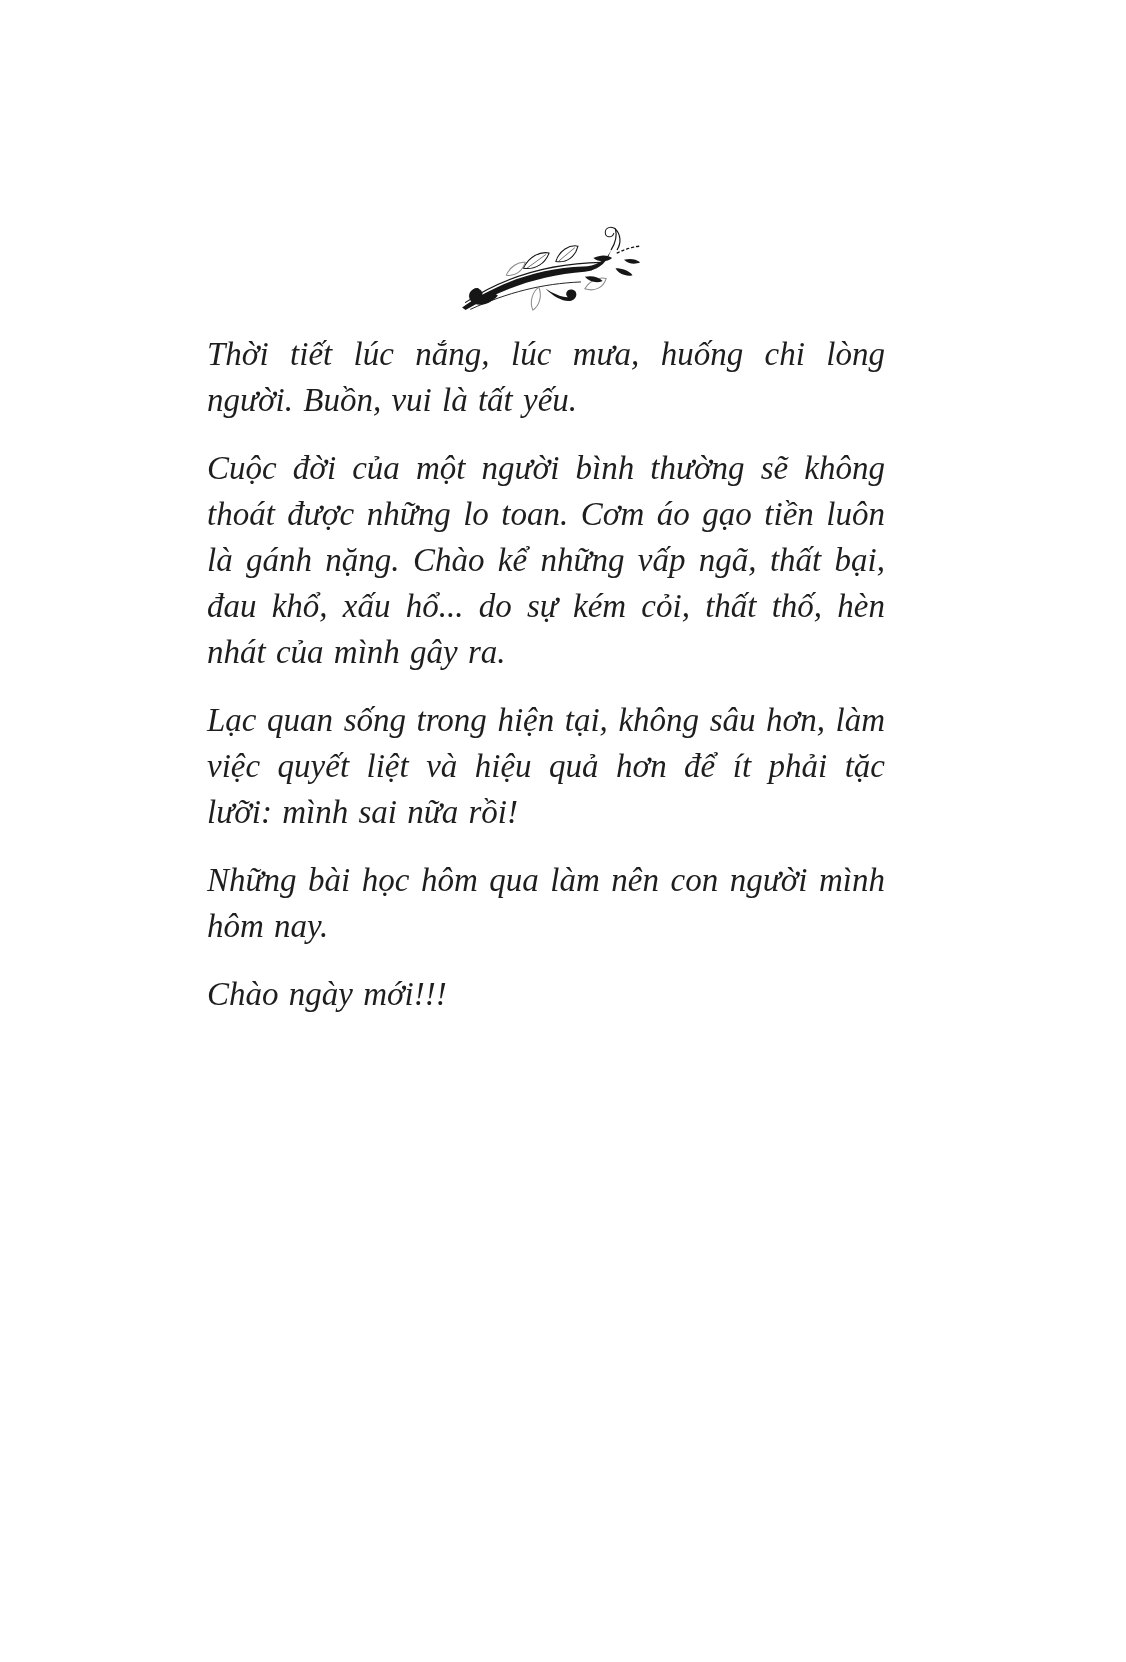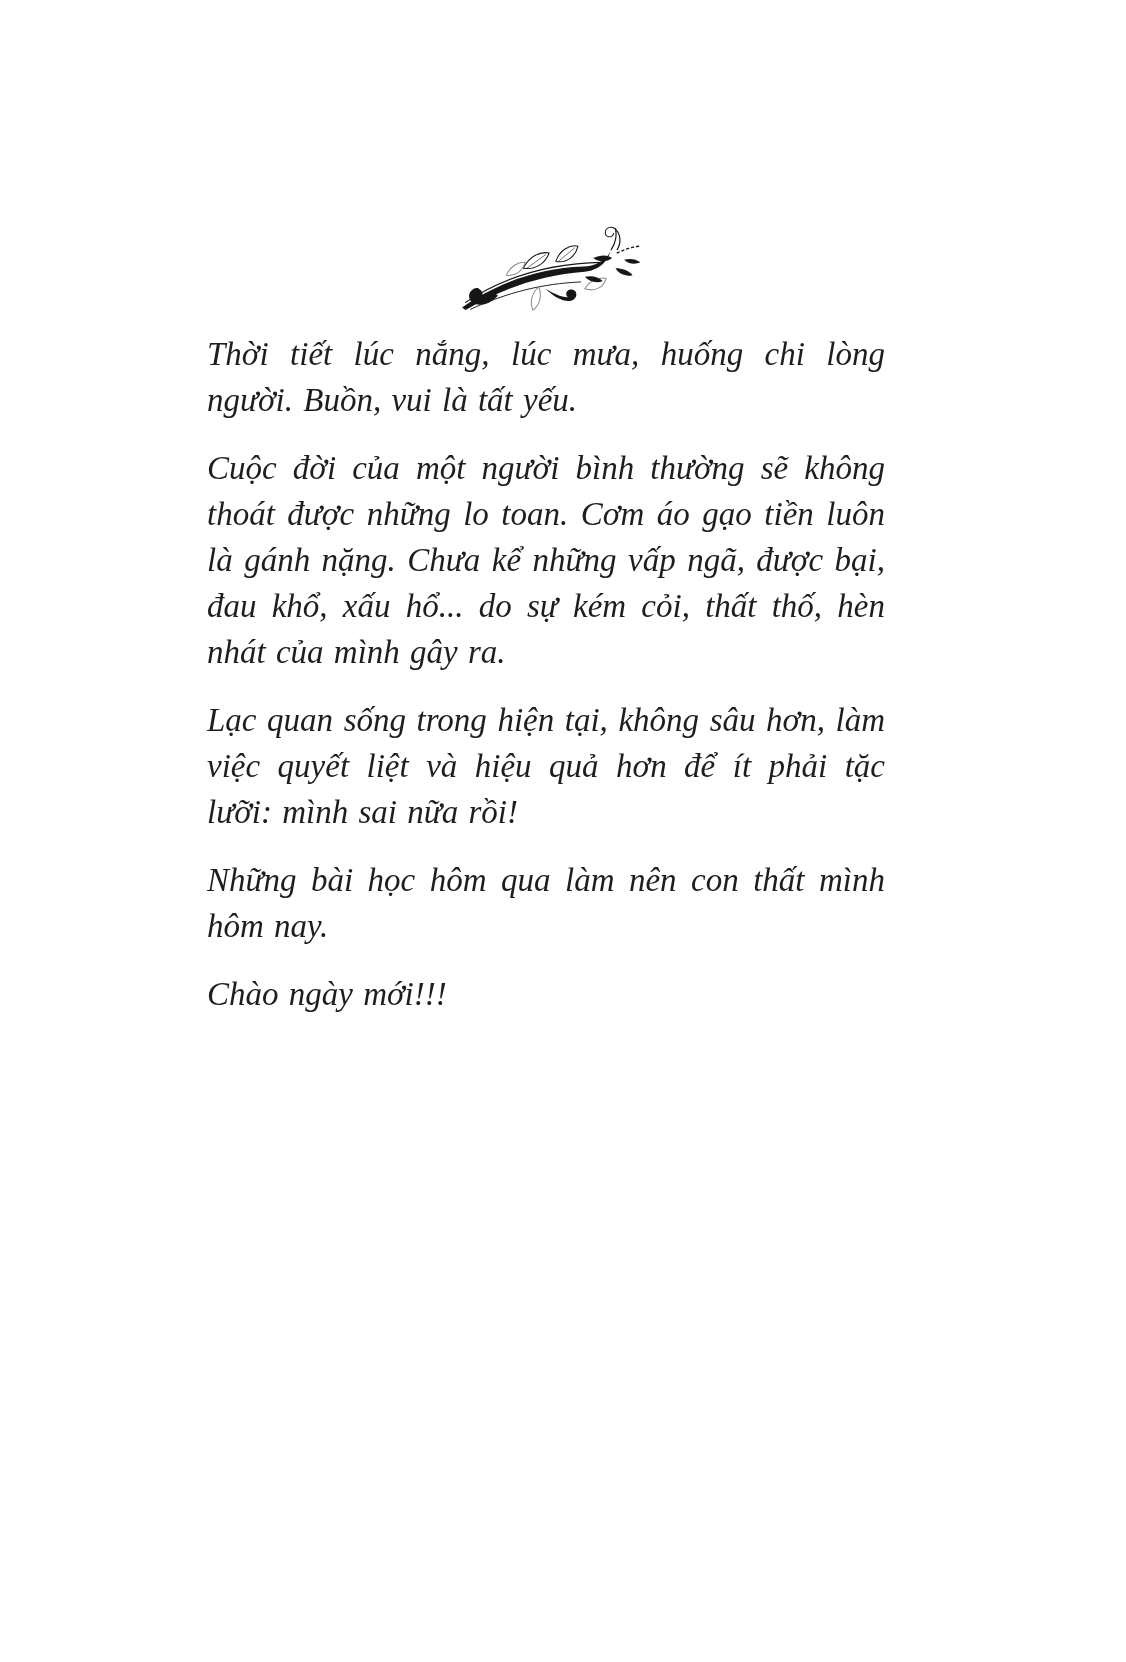--- a/index.html
+++ b/index.html
@@ -86,23 +86,23 @@
       </symbol>
     </defs>
   </svg>
 
   <svg class="ornament top" viewBox="0 0 230 115">
     <use href="#flourish"></use>
   </svg>
 
   <div class="body-text">
       <p class="para">Thời tiết lúc nắng, lúc mưa, huống chi lòng người. Buồn, vui là tất yếu.</p>
-      <p class="para">Cuộc đời của một người bình thường sẽ không thoát được những lo toan. Cơm áo gạo tiền luôn là gánh nặng. Chưa kể những vấp ngã, được bại, đau khổ, xấu hổ... do sự kém cỏi, thất thố, hèn nhát của mình gây ra.</p>
+      <p class="para">Cuộc đời của một người bình thường sẽ không thoát được những lo toan. Cơm áo gạo tiền luôn là gánh nặng. Chào kể những vấp ngã, thất bại, đau khổ, xấu hổ... do sự kém cỏi, thất thố, hèn nhát của mình gây ra.</p>
       <p class="para">Lạc quan sống trong hiện tại, không sâu hơn, làm việc quyết liệt và hiệu quả hơn để ít phải tặc lưỡi: mình sai nữa rồi!</p>
-      <p class="para">Những bài học hôm qua làm nên con thất mình hôm nay.</p>
+      <p class="para">Những bài học hôm qua làm nên con người mình hôm nay.</p>
       <p class="para">Chào ngày mới!!!</p>
     </div>
 
   <svg class="ornament bottom" viewBox="0 0 230 115">
     <use href="#flourish"></use>
   </svg>
 
 </div>
 
 </body></html>

